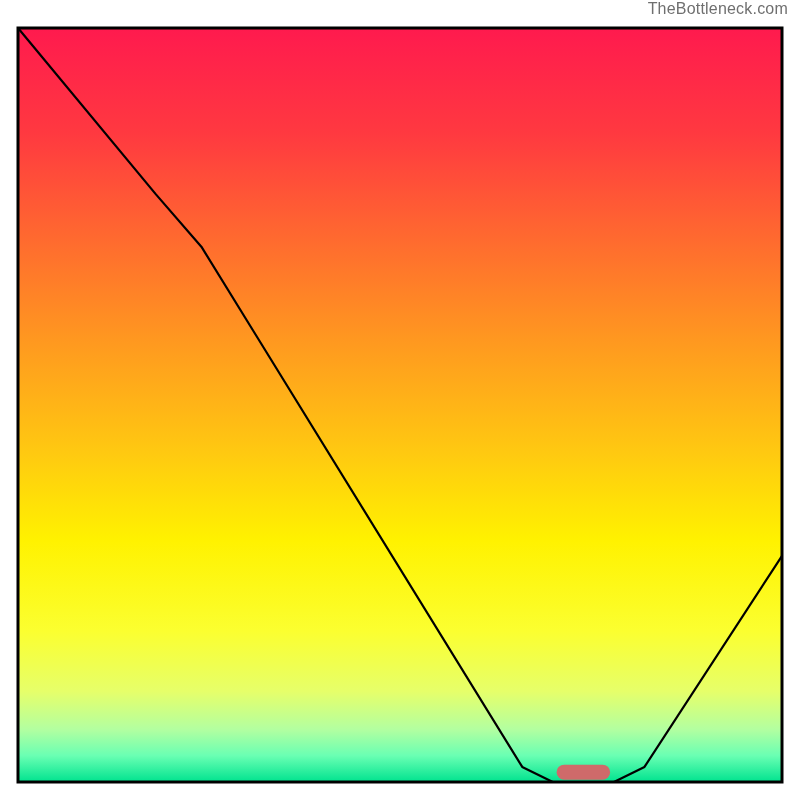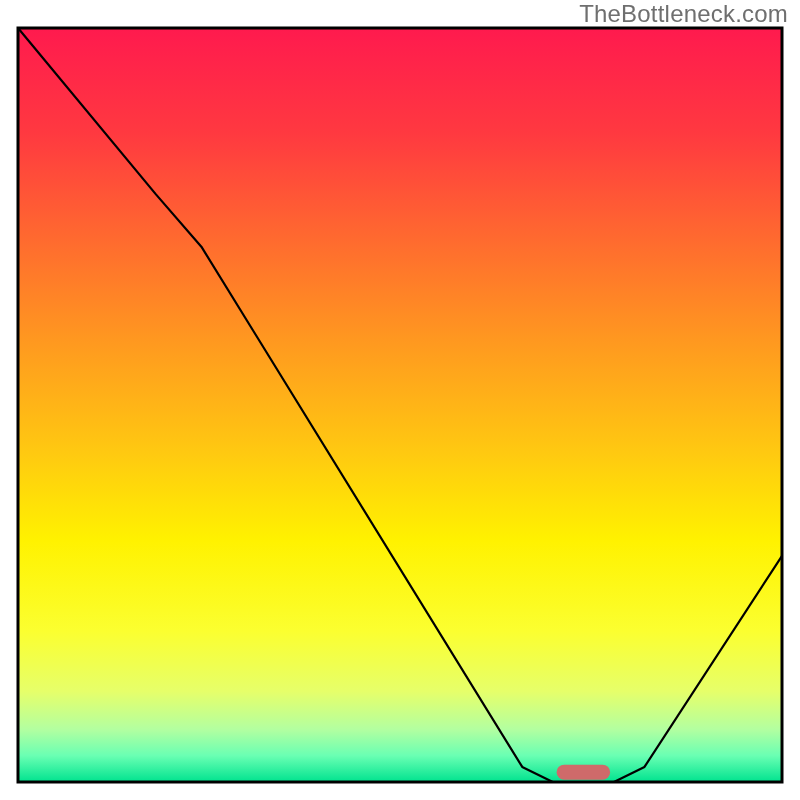--- a/index.html
+++ b/index.html
@@ -12,21 +12,21 @@
   }
   .chart-container {
     position: relative;
     width: 800px;
     height: 800px;
   }
   .watermark {
     position: absolute;
     top: 0px;
     right: 12px;
-    font-size: 24px;
+    font-size: 16px;
     font-weight: 500;
     color: #6f6f6f;
     letter-spacing: 0.2px;
   }
   svg.plot {
     position: absolute;
     top: 0;
     left: 0;
   }
 </style>

